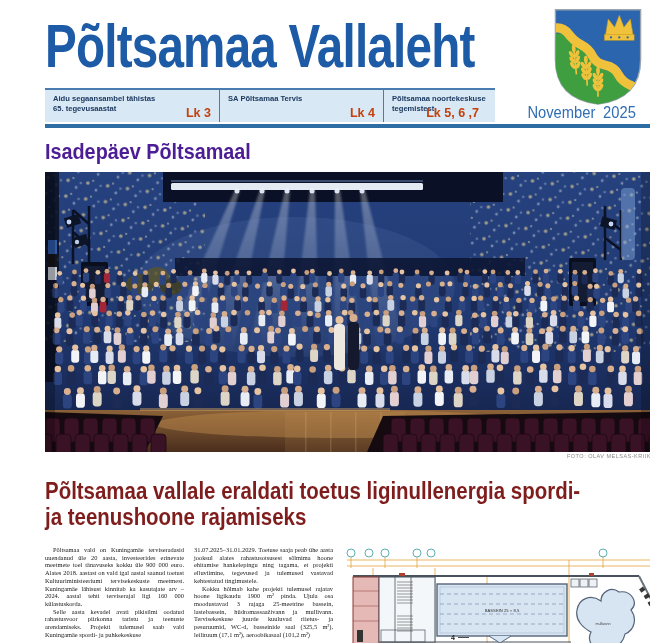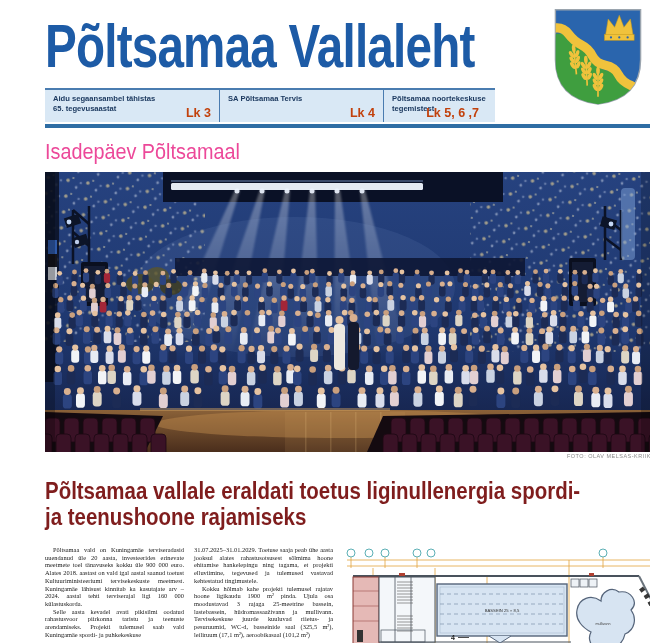--- a/index.html
+++ b/index.html
@@ -16,21 +16,21 @@
   .teaser{position:relative;box-sizing:border-box;padding:4px 8px 0 8px;}
   .teaser+.teaser{border-left:1.5px solid #4a7cb0;}
   .t1{width:174px;}.t2{width:164px;}.t3{width:104px;}
   .teaser-text{display:block;font-size:7.6px;line-height:9.5px;font-weight:600;color:#1d3a60;}
   .t1 .teaser-text{width:108px;}.t3 .teaser-text{width:96px;}
   .lk{position:absolute;right:8px;bottom:2px;font-size:12.5px;font-weight:700;color:#c2410c;white-space:nowrap;}
   .blue-rule{position:absolute;left:22px;top:124px;width:606px;height:4px;background:#2e6da4;}
   .issue-date{position:absolute;right:37px;top:104px;font-size:16px;color:#2f6db5;white-space:nowrap;}
   .issue-date .cond{display:inline-block;transform:scaleX(.92);transform-origin:100% 50%;word-spacing:4px;}
   
-  .h1{position:absolute;left:22px;top:140px;font-size:22px;font-weight:400;color:#ec4899;line-height:1.1;white-space:nowrap;}
+  .h1{position:absolute;left:22px;top:140px;font-size:22px;font-weight:700;color:#4c1d95;line-height:1.1;white-space:nowrap;}
   .h1 .cond,.h2 .cond{display:inline-block;transform:scaleX(.9);transform-origin:0 0;white-space:nowrap;}
   .h2{position:absolute;left:22px;top:479px;font-size:23.5px;font-weight:700;color:#7f1d1d;line-height:25.5px;}
   .h2 .cond{transform:scaleX(.87);}
   
   .photo{position:absolute;left:22px;top:172px;width:606px;height:280px;overflow:hidden;background:#16224a;}
   .credit{position:absolute;right:22px;top:453px;font-size:5.5px;letter-spacing:.5px;color:#8a8a8a;}
   
   .bodycols{position:absolute;left:22px;top:546px;width:288px;height:97px;overflow:hidden;display:flex;gap:10px;}
   .col{width:139px;font-family:"Liberation Serif",serif;font-size:6.4px;line-height:7.7px;
        text-align:justify;color:#1a1a1a;}
@@ -90,20 +90,23 @@
     <div class="teaser t2">
       <span class="teaser-text">SA Põltsamaa Tervis</span>
       <span class="lk">Lk 4</span>
     </div>
     <div class="teaser t3">
       <span class="teaser-text">Põltsamaa noortekeskuse tegemistest</span>
       <span class="lk">Lk 5, 6 ,7</span>
     </div>
   </div>
   <div class="blue-rule"></div>
+  <div class="issue-date">
+    <span class="cond">November 2025</span>
+  </div>
 
   <div class="h1">
     <span class="cond">Isadepäev Põltsamaal</span>
   </div>
 
   <div class="photo">
     <svg width="606" height="280" viewBox="0 0 606 280" aria-hidden="true">
       <defs>
         <linearGradient id="bgGrad" x1="0" y1="0" x2="0" y2="1">
           <stop offset="0" stop-color="#26427f"></stop>

